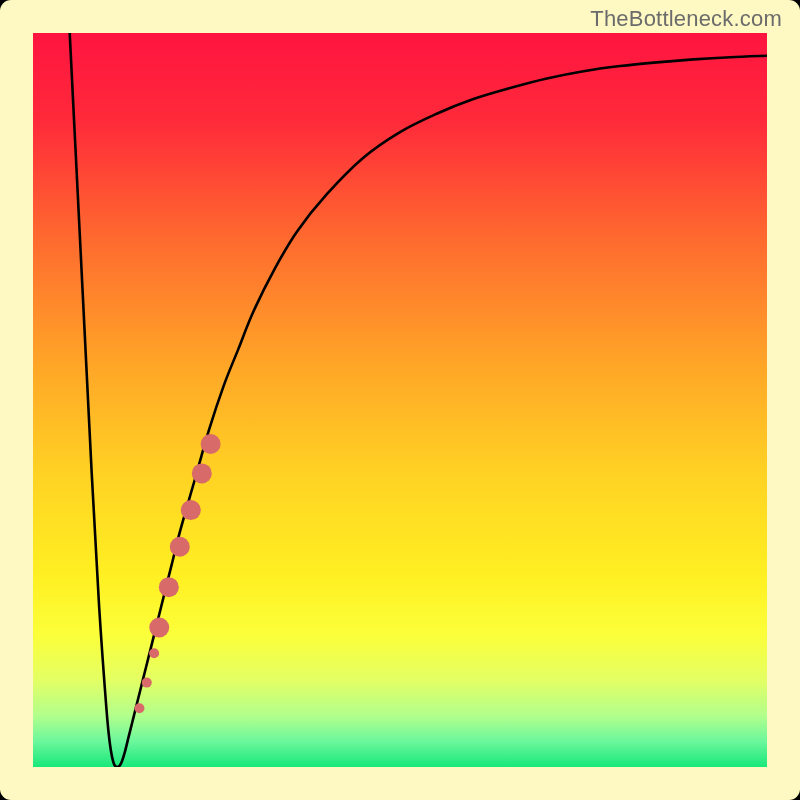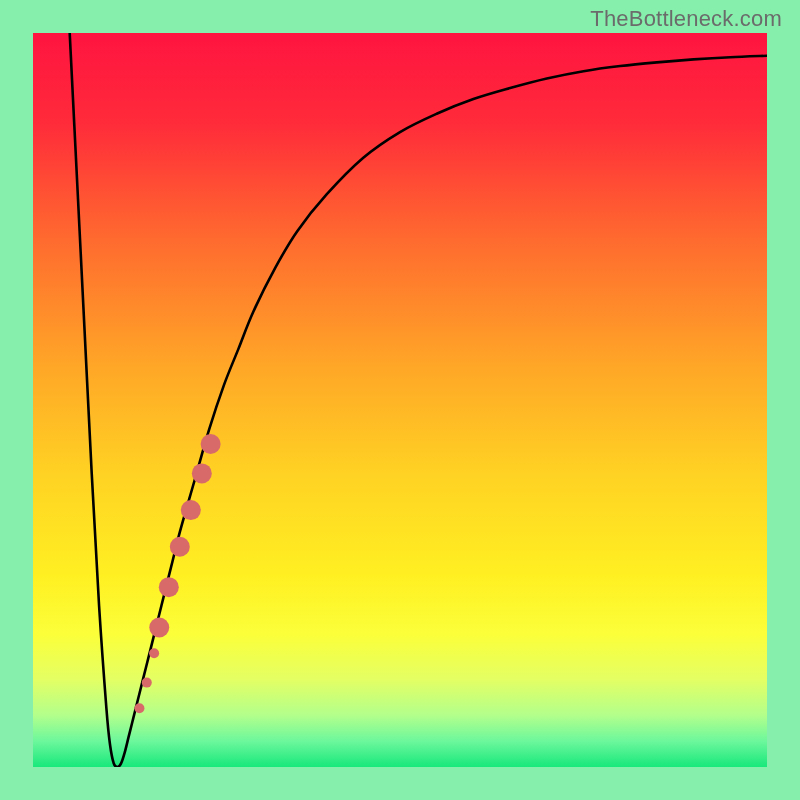--- a/index.html
+++ b/index.html
@@ -8,21 +8,22 @@
     width: 800px;
     height: 800px;
     overflow: hidden;
     background: #000;
     font-family: Arial, Helvetica, sans-serif;
   }
   .frame {
     position: relative;
     width: 800px;
     height: 800px;
-    background: #86efac;
+    background: #fef9c3;
+    border-radius: 11px;
   }
   .plot-area {
     position: absolute;
     left: 33px;
     top: 33px;
     width: 734px;
     height: 734px;
     
   }
   .watermark {

